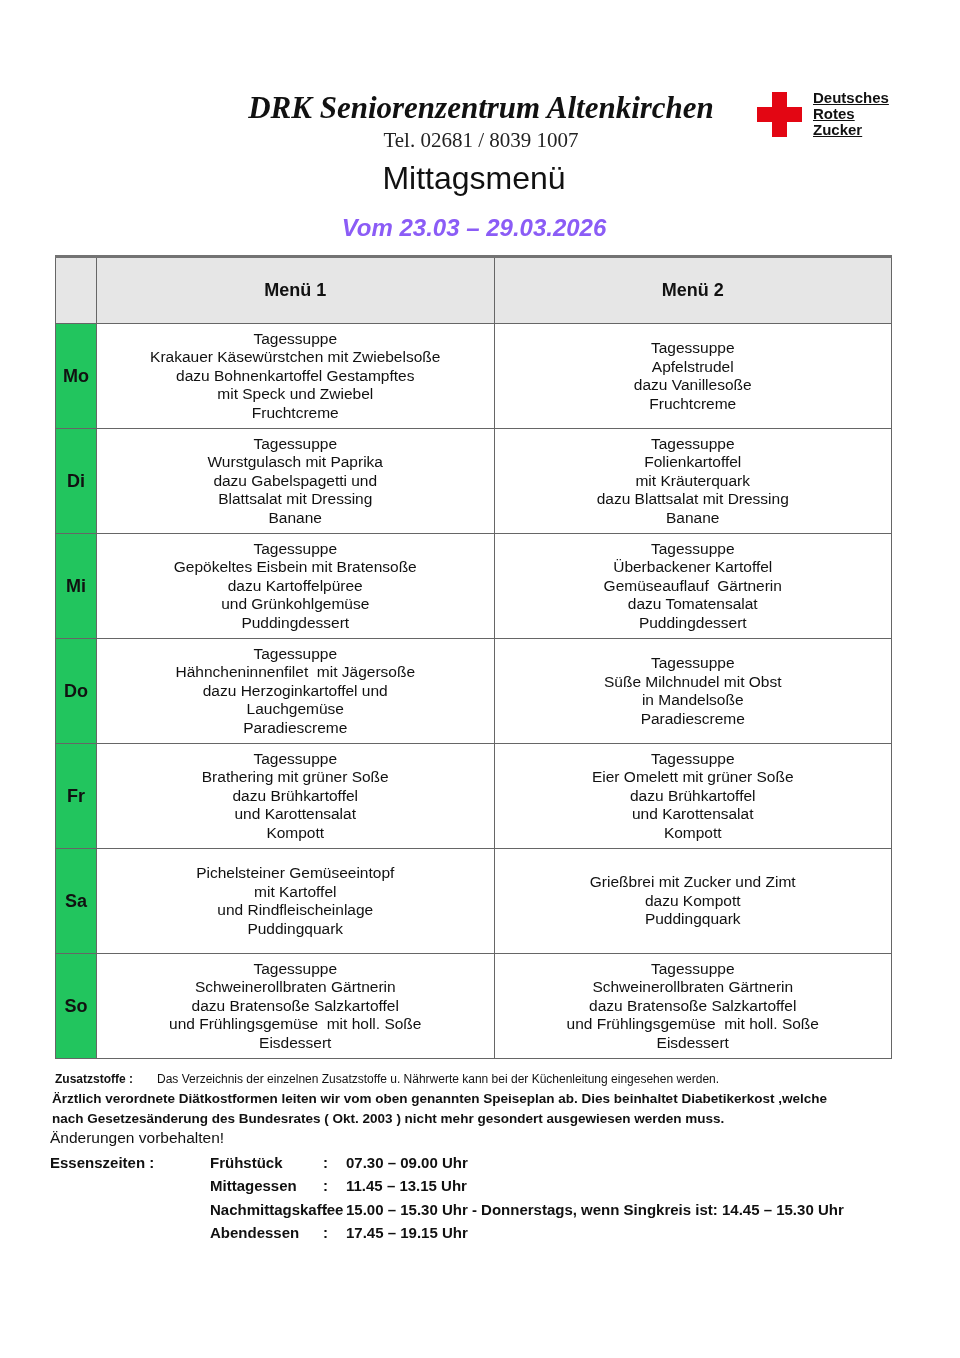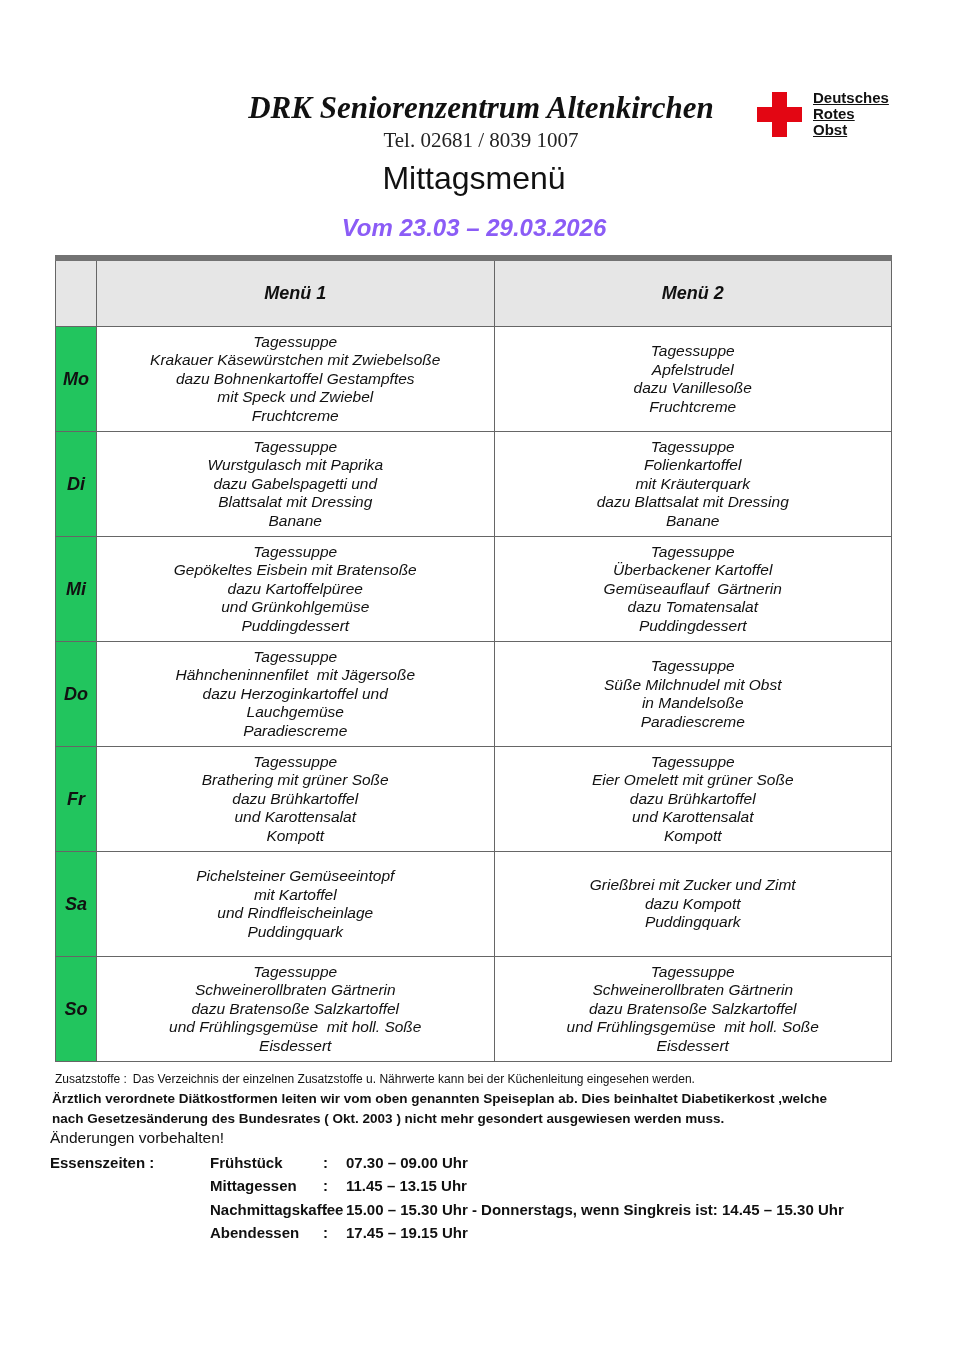--- a/index.html
+++ b/index.html
@@ -13,31 +13,31 @@
       font-family: "Liberation Sans", sans-serif; font-size: 32px; color: #111; }
     .header-dates { position: absolute; left: 236px; top: 214px; width: 476px; text-align: center;
       font-family: "Liberation Sans", sans-serif; font-style: italic; font-weight: bold; font-size: 24px; color: #8b5cf6; }
 
     .logo { position: absolute; left: 757px; top: 92px; width: 150px; height: 48px; }
     .logo .cross-v { position: absolute; left: 15px; top: 0; width: 15px; height: 45px; background: var(--red); }
     .logo .cross-h { position: absolute; left: 0; top: 15px; width: 45px; height: 15px; background: var(--red); }
     .logo .logo-text { position: absolute; left: 56px; top: -2px; font-family: "Liberation Sans", sans-serif; font-weight: bold; font-size: 15px; line-height: 16px; color: #111; text-decoration: underline; }
 
     table.menu { position: absolute; left: 55px; top: 255px; width: 837px; border-collapse: collapse; table-layout: fixed; }
-    table.menu { border-top: 6px solid #737373; font-style: italic; }
+    table.menu { border-top: 3px solid #737373; }
     table.menu td, table.menu th { border: 1.5px solid #666; }
     table.menu th { background: #e6e6e6; height: 63px; font-size: 18px; font-weight: bold; text-align: center; color: #111; }
     table.menu th.corner { width: 38px; }
     table.menu td.day { background: #22c55e; font-weight: bold; font-size: 18px; text-align: center; padding: 0; }
     table.menu td.dish { height: 104px; text-align: center; vertical-align: middle; font-size: 15.5px; line-height: 18.5px; padding: 0 4px; color: #111; }
     .dish-line { display: block; white-space: pre; }
 
     .notes { position: absolute; left: 50px; top: 1072px; width: 860px; }
     .zusatz { font-size: 12px; margin-left: 5px; }
-    .zusatz .zlabel { font-weight: normal; margin-right: 6px; }
+    .zusatz .zlabel { font-weight: bold; margin-right: 24px; }
     .diet { font-size: 13.5px; font-weight: bold; line-height: 20px; margin-top: 3px; margin-left: 2px; }
     .changes { font-size: 15.5px; margin-top: 0; }
 
     .times { position: absolute; left: 50px; top: 1154px; font-size: 15px; font-weight: bold; }
     .time-row { position: relative; height: 23.3px; white-space: nowrap; }
     .time-row .lead { position: absolute; left: 0; }
     .time-row .meal { position: absolute; left: 112px; margin-left: 48px; }
     .time-row .colon { position: absolute; left: 273px; }
     .time-row .val { position: absolute; left: 296px; }
   </style>
@@ -52,21 +52,21 @@
   <div class="header-dates">Vom 23.03 – 29.03.2026</div>
 
   <div class="logo" style="--red:#e30613;">
     <div>
       <div class="cross-v"></div>
       <div class="cross-h"></div>
     </div>
     <div class="logo-text">
       <div>Deutsches</div>
       <div>Rotes</div>
-      <div>Obst</div>
+      <div>Zucker</div>
     </div>
   </div>
 
   <table class="menu">
     <thead>
       <tr>
         <th class="corner"></th>
         <th>Menü 1</th>
         <th>Menü 2</th>
       </tr>

